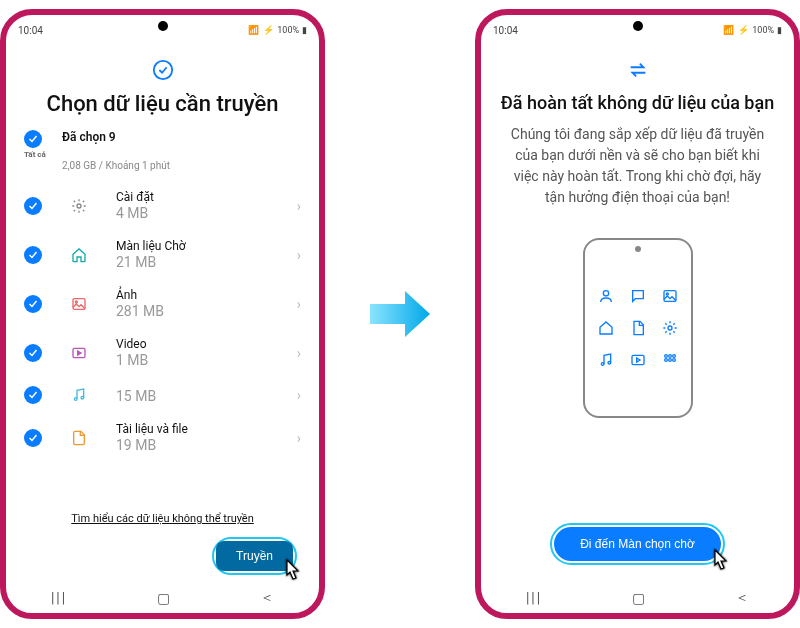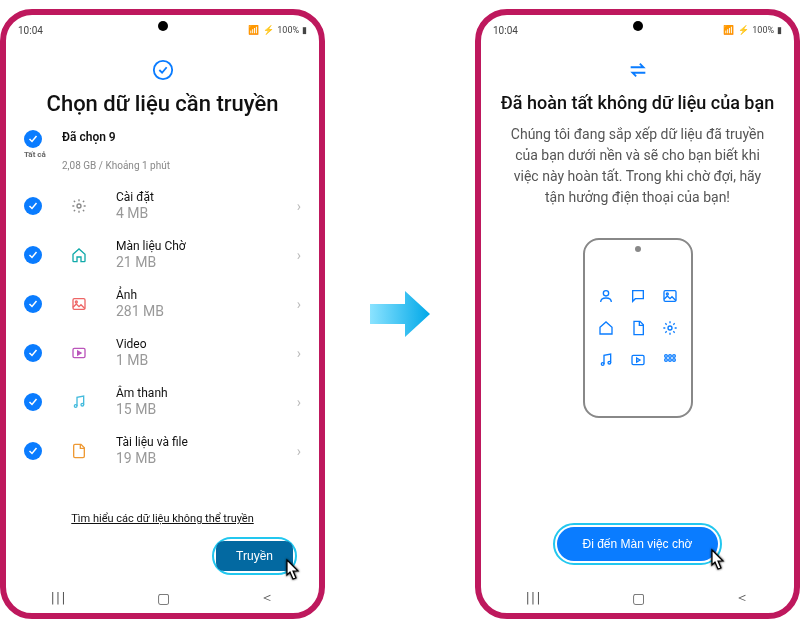--- a/index.html
+++ b/index.html
@@ -313,21 +313,20 @@
             </svg>
           </div>
         <div class="icon-slot">
             <svg width="16" height="16" viewBox="0 0 24 24" fill="none" stroke="#4bd" stroke-width="2">
               <path d="M9 18V5l10-2v13"></path>
               <circle cx="7" cy="18" r="2"></circle>
               <circle cx="17" cy="16" r="2"></circle>
             </svg>
           </div>
         <div class="item-text">
-            <div class="item-title">Âm thanh</div>
             <div class="item-sub">15 MB</div>
           </div>
         <div class="chevron">›</div>
       </div>
 
       <div class="item">
         <div class="check">
             <svg width="12" height="12" viewBox="0 0 24 24" fill="none" stroke-width="3">
               <path d="M5 12l5 5 9-11"></path>
             </svg>
@@ -459,21 +458,21 @@
               <circle cx="18" cy="12" r="2"></circle>
             </svg>
           </div>
       </div>
     </div>
 
     <div class="spacer"></div>
 
     <div class="btn-center-row">
       <span class="btn-highlight">
-        <button class="btn-wide">Đi đến Màn việc chờ</button>
+        <button class="btn-wide">Đi đến Màn chọn chờ</button>
         <span class="cursor">
           <svg width="26" height="30" viewBox="0 0 26 30">
               <path d="M8 3 L8 18 L11 15 L14 22 L17 21 L14 14 L19 14 Z" fill="#fff" stroke="#000" stroke-width="1.2"></path>
             </svg>
         </span>
       </span>
     </div>
   </div>
   <div class="navbar">
     <span style="letter-spacing:2px;">|||</span>

